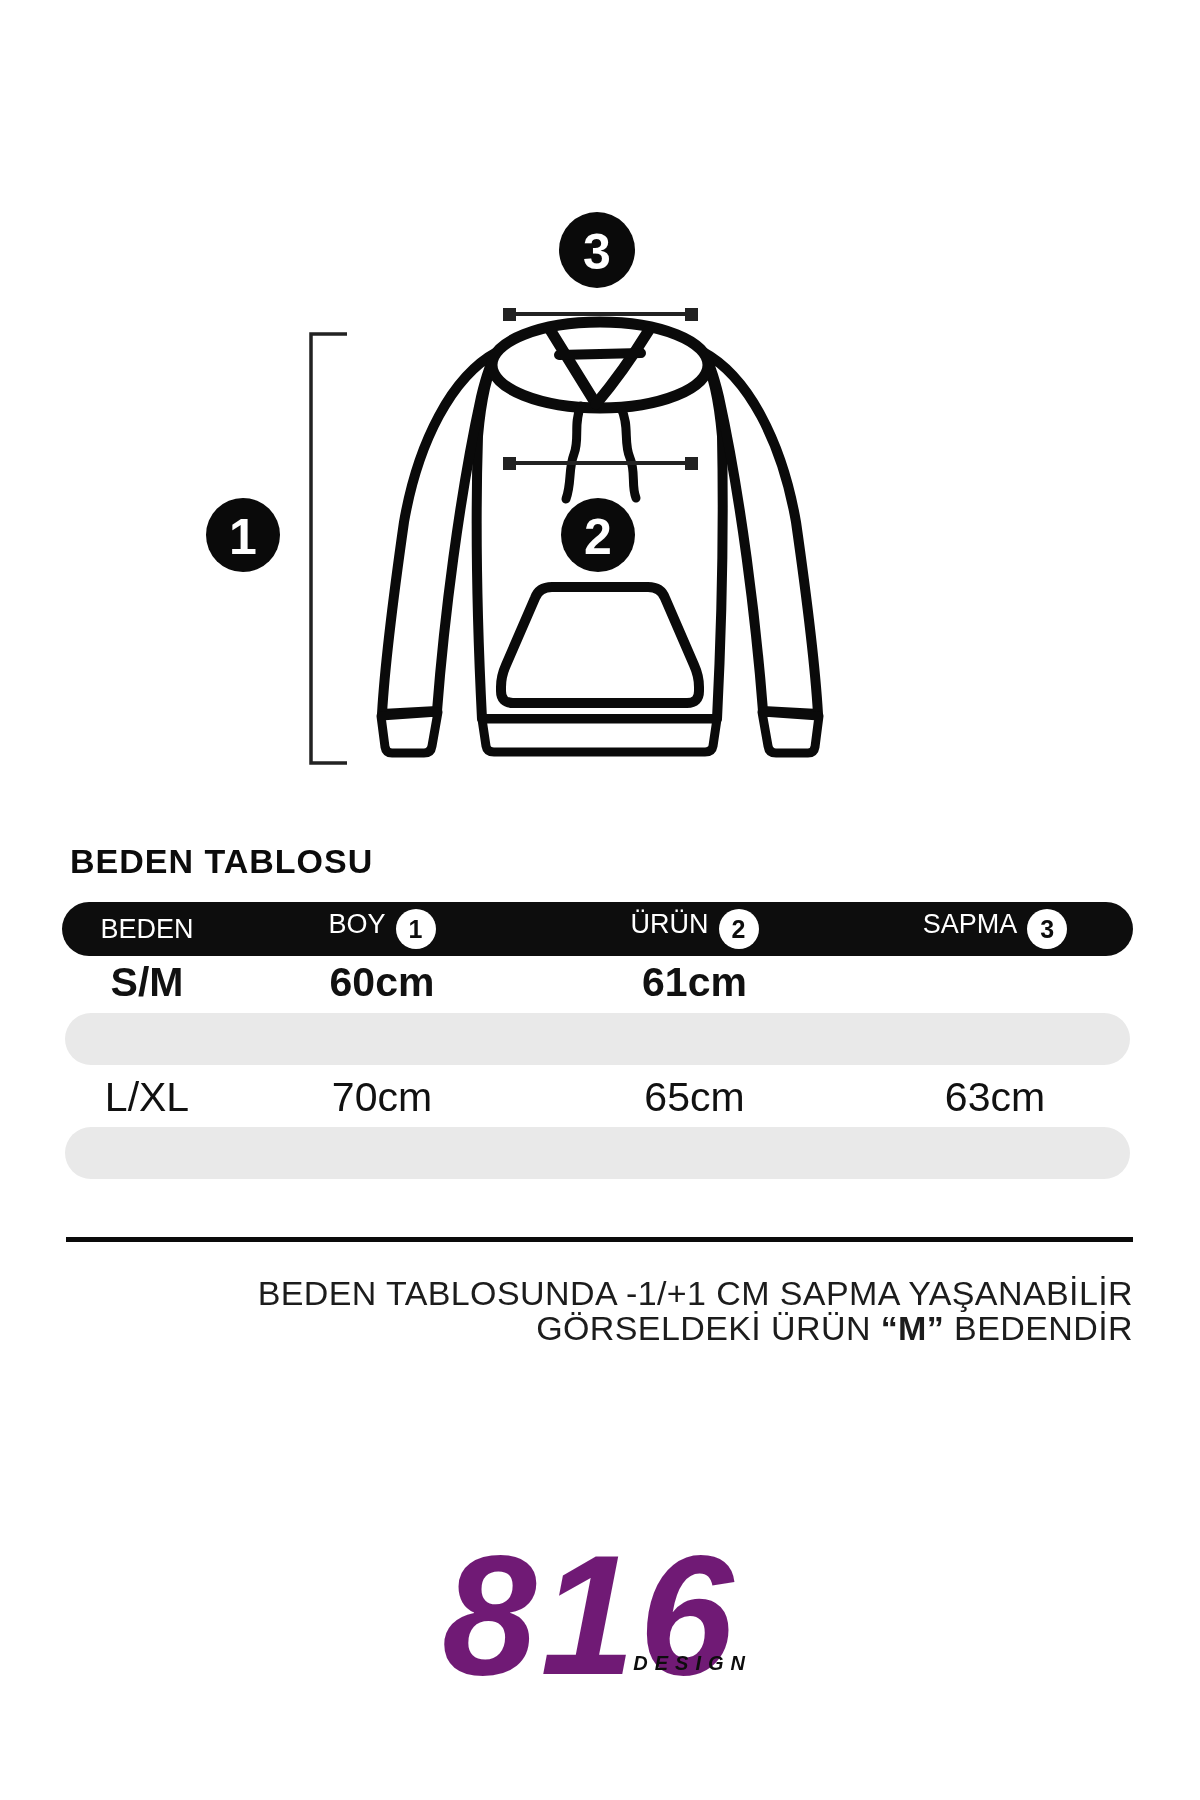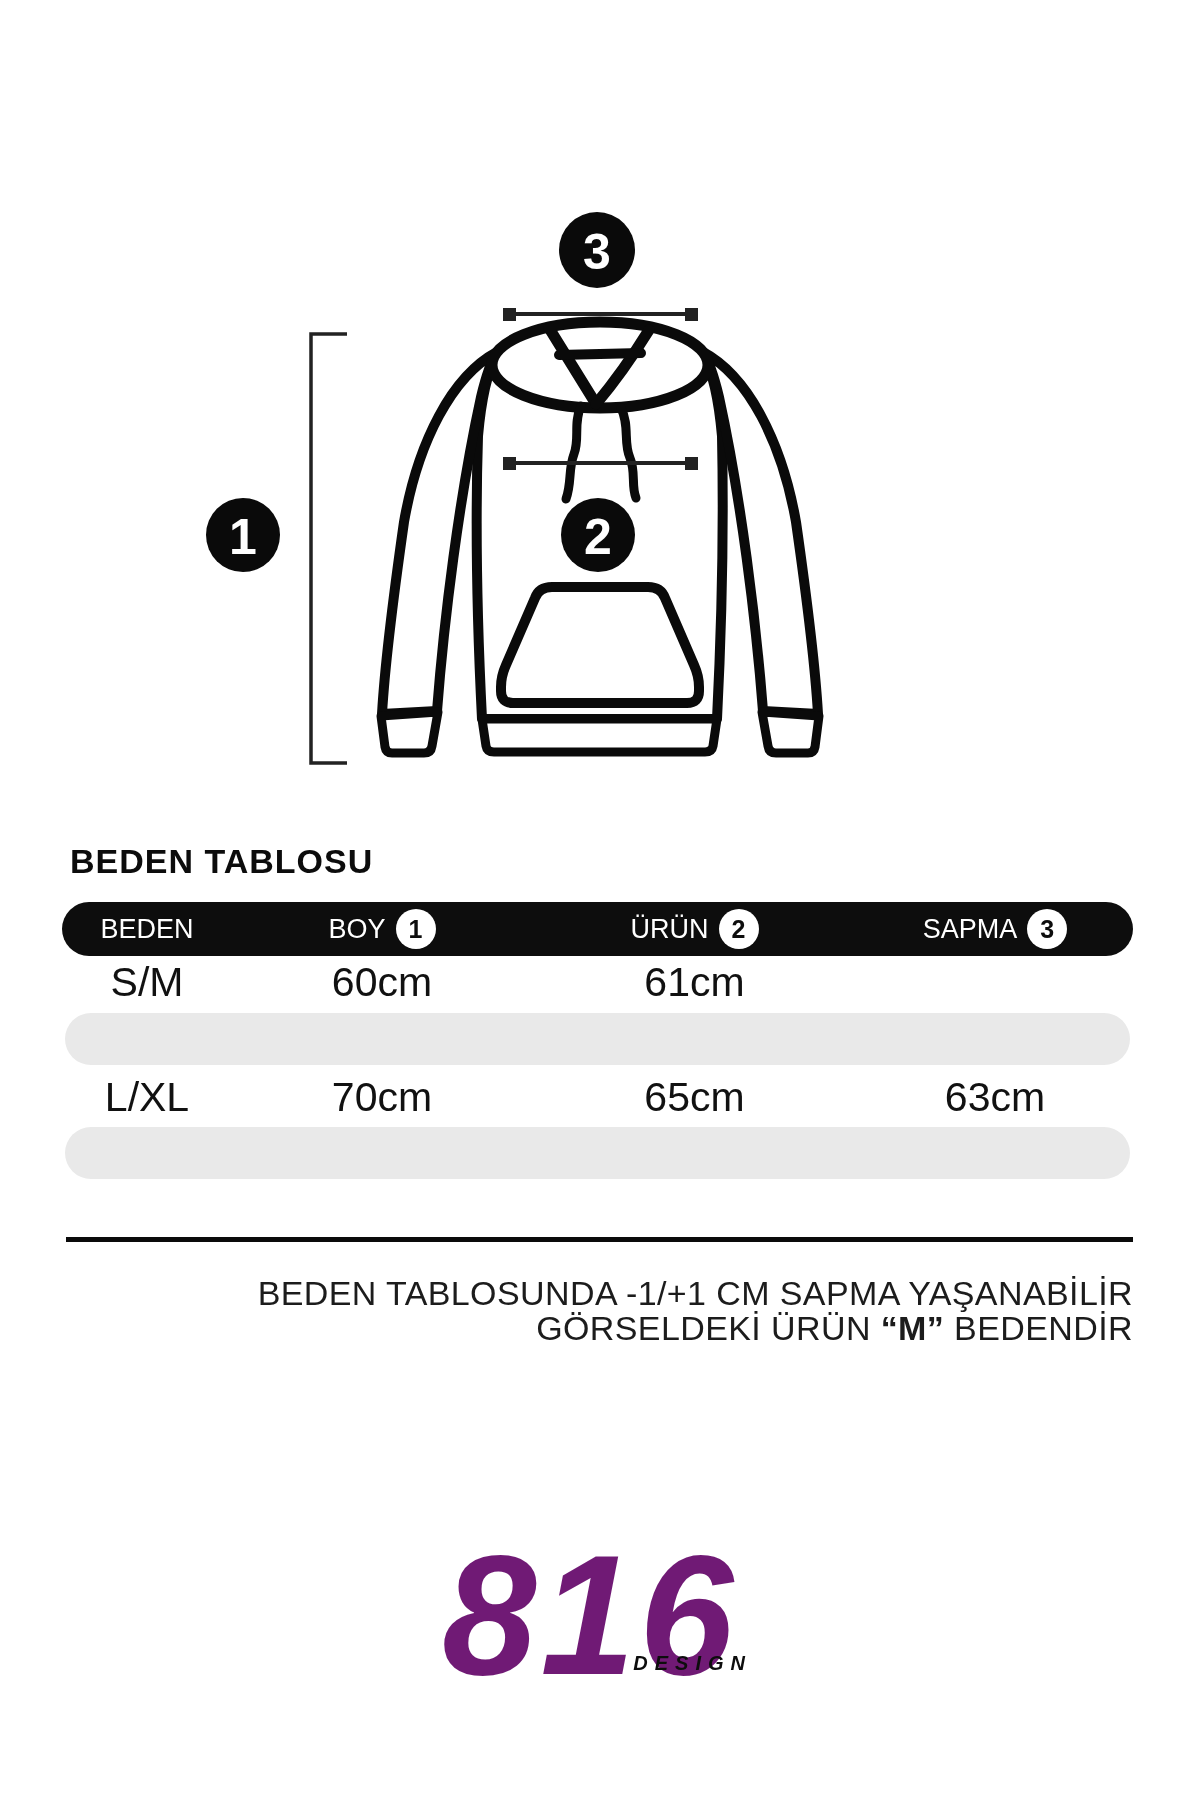--- a/index.html
+++ b/index.html
@@ -6,28 +6,28 @@
   .page{position:relative;width:1200px;height:1800px;background:#ffffff;overflow:hidden;
         font-family:"Liberation Sans",sans-serif;color:#0a0a0a;}
   .diagram{position:absolute;left:0;top:0;width:1200px;height:800px;}
 
   .table-title{position:absolute;left:70px;top:842px;margin:0;font-size:34px;font-weight:700;
                letter-spacing:1px;color:#0c0c0c;}
 
   .thead{position:absolute;left:62px;top:902px;width:1071px;height:54px;background:#0d0d0d;
          border-radius:27px;display:grid;grid-template-columns:170px 300px 325px 1fr;
          align-items:center;color:#ffffff;font-size:27px;}
-  .th{display:flex;align-items:center;justify-content:center;gap:10px;white-space:nowrap;}
+  .th{display:flex;justify-content:center;gap:10px;white-space:nowrap;}
   .hbadge{display:inline-flex;align-items:center;justify-content:center;width:40px;height:40px;
           border-radius:50%;background:#ffffff;color:#0d0d0d;font-weight:700;font-size:25px;}
 
   .trow{position:absolute;left:62px;width:1071px;height:55px;display:grid;
         grid-template-columns:170px 300px 325px 1fr;align-items:center;font-size:41px;color:#111;}
   .trow>div{text-align:center;white-space:nowrap;}
-  .trow-1{top:955px;}
+  .trow-1{top:955px;font-weight:bold;}
   .trow-2{top:1070px;}
   .stripe{position:absolute;left:65px;width:1065px;height:52px;border-radius:26px;background:#e9e9e9;}
   .stripe-1{top:1013px;}
   .stripe-2{top:1127px;}
 
   .divider{position:absolute;left:66px;top:1237px;width:1067px;height:5px;background:#0a0a0a;}
 
   .footnote{position:absolute;right:67px;top:1276px;text-align:right;font-size:34px;
             line-height:35px;letter-spacing:.4px;color:#1c1c1c;}
   .footnote b{font-weight:700;}

